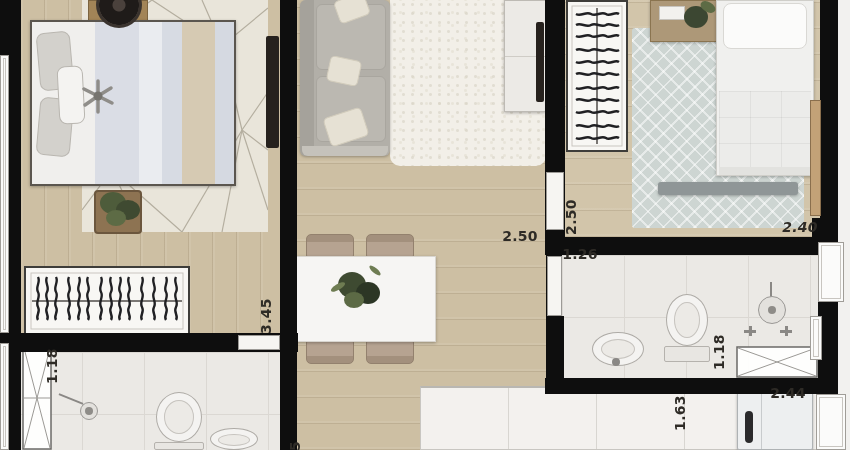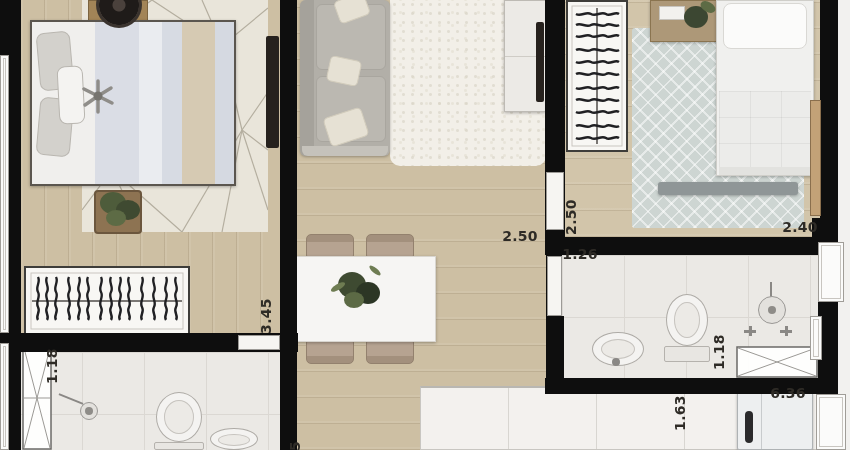--- a/index.html
+++ b/index.html
@@ -291,22 +291,22 @@
   <div class="doorleaf" style="left:238px;top:335px;width:42px;height:15px;"></div>
   <div class="doorleaf" style="left:546px;top:172px;width:18px;height:58px;"></div>
   <div class="doorleaf" style="left:547px;top:256px;width:15px;height:60px;"></div>
   <div class="tan-door" style="left:810px;top:100px;width:11px;height:116px;"></div>
   <div class="window" style="left:818px;top:242px;width:26px;height:60px;"></div>
   <div class="window" style="left:810px;top:316px;width:12px;height:44px;"></div>
   <div class="window" style="left:816px;top:394px;width:30px;height:56px;"></div>
 
   <div class="dim" style="left:500px;top:228px;">2.50</div>
   <div class="dim v" style="left:551px;top:209px;">2.50</div>
-  <div class="dim" style="left:780px;top:219px;">2.40</div>
+  <div class="dim" style="left:780px;top:219px;font-style:italic;">2.40</div>
   <div class="dim" style="left:560px;top:246px;">1.26</div>
   <div class="dim v" style="left:246px;top:308px;">3.45</div>
   <div class="dim v" style="left:32px;top:358px;">1.18</div>
   <div class="dim v" style="left:699px;top:344px;">1.18</div>
   <div class="dim v" style="left:660px;top:405px;">1.63</div>
-  <div class="dim" style="left:768px;top:385px;">6.36</div>
+  <div class="dim" style="left:768px;top:385px;">2.44</div>
   <div class="dim v small" style="left:288px;top:438px;">5</div>
 
 </div>
 
 </body></html>

